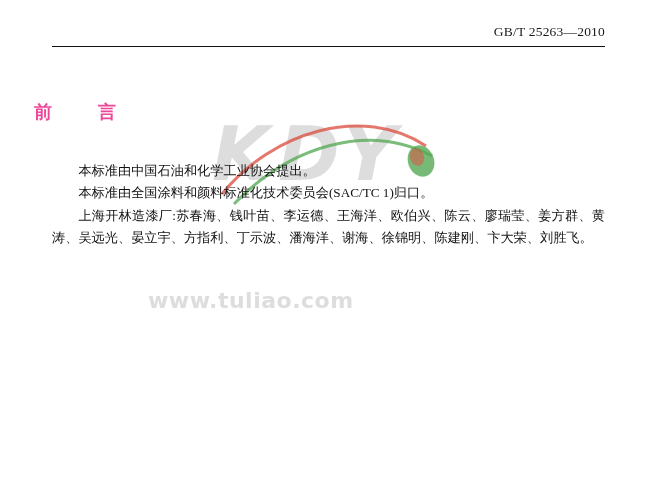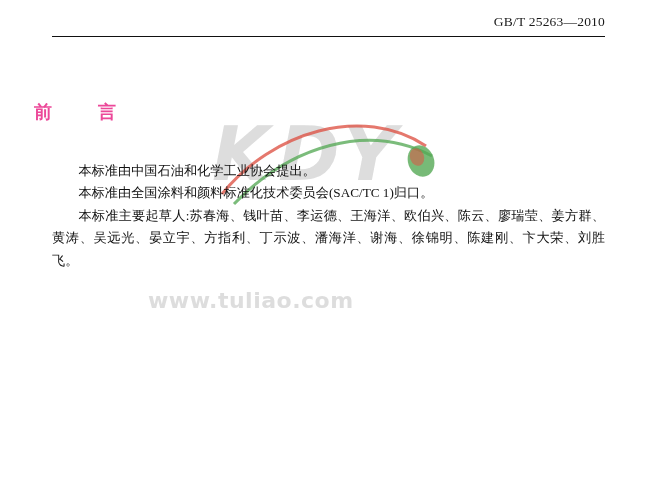--- a/index.html
+++ b/index.html
@@ -17,21 +17,21 @@
     position: relative;
     width: 657px;
     height: 499px;
     box-sizing: border-box;
     overflow: hidden;
   }
 
   
   .header {
     position: absolute;
-    top: 14px;
+    top: 24px;
     left: 0;
     right: 0;
     height: 24px;
   }
   .std-code {
     position: absolute;
     right: 52px;
     top: 0;
     font-size: 13.5px;
     letter-spacing: 0.2px;
@@ -143,18 +143,18 @@
       <ellipse cx="209" cy="49" rx="13" ry="16" fill="#3f9e3f" opacity="0.8" transform="rotate(-20 209 49)"></ellipse>
       <ellipse cx="205" cy="45" rx="7" ry="9" fill="#d83a2a" opacity="0.55" transform="rotate(-20 205 45)"></ellipse>
     </svg>
   </div>
 
   <div class="doc-title">前　言</div>
 
   <div class="body-text">
     <p>本标准由中国石油和化学工业协会提出。</p>
     <p>本标准由全国涂料和颜料标准化技术委员会(SAC/TC 1)归口。</p>
-    <p>本标准主要起草人:苏春海、钱叶苗、李运德、王海洋、欧伯兴、陈云、廖瑞莹、姜方群、黄涛、吴远光、晏立宇、方指利、丁示波、潘海洋、谢海、徐锦明、陈建刚、卞大荣、刘胜飞。</p>
+    <p>上海开林造漆厂:苏春海、钱叶苗、李运德、王海洋、欧伯兴、陈云、廖瑞莹、姜方群、黄涛、吴远光、晏立宇、方指利、丁示波、潘海洋、谢海、徐锦明、陈建刚、卞大荣、刘胜飞。</p>
   </div>
 
   <div class="wm-url">www.tuliao.com</div>
 
 </div>
 
 </body></html>

